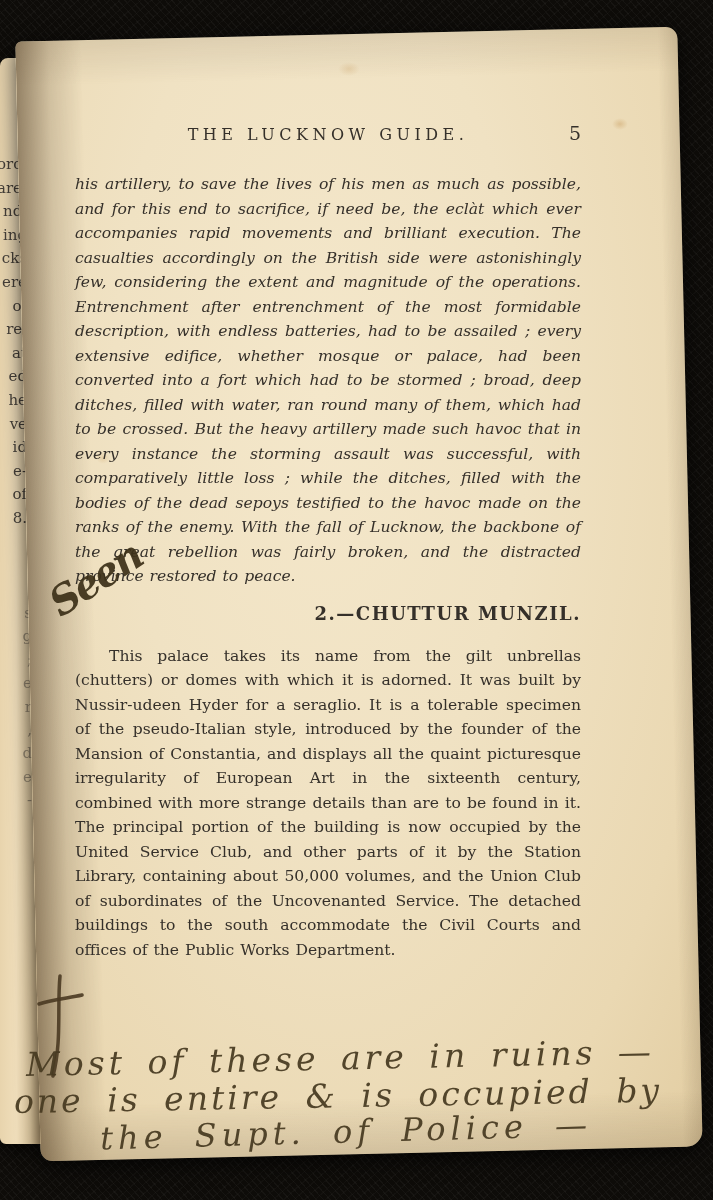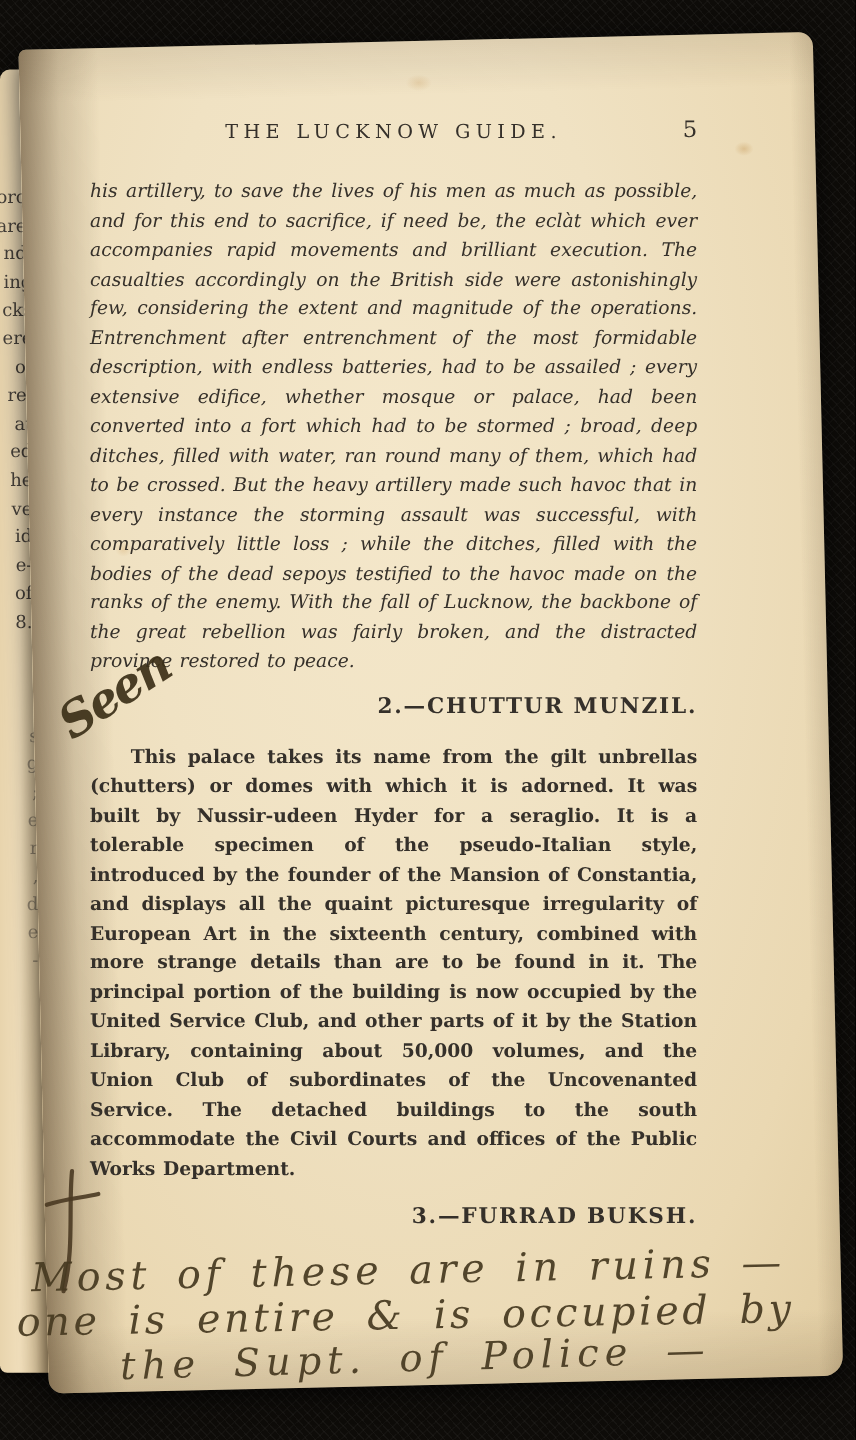--- a/index.html
+++ b/index.html
@@ -46,33 +46,33 @@
       linear-gradient(270deg, rgba(61,41,20,.14) 0%, rgba(61,41,20,0) 3%),
       linear-gradient(0deg, rgba(61,41,20,.14) 0%, rgba(61,41,20,0) 5%),
       linear-gradient(180deg, rgba(61,41,20,.10) 0%, rgba(61,41,20,0) 4%);
   }
   .spot{position:absolute;border-radius:50%;pointer-events:none;}
   .spot1{left:612px;top:118px;width:16px;height:12px;background:radial-gradient(rgba(190,140,70,.35),rgba(190,140,70,0) 70%);}
   .spot2{left:338px;top:62px;width:22px;height:14px;background:radial-gradient(rgba(190,140,70,.22),rgba(190,140,70,0) 70%);}
   .spot3{left:96px;top:452px;width:14px;height:12px;background:radial-gradient(rgba(200,150,80,.25),rgba(200,150,80,0) 70%);}
   
   .content{
-    position:absolute;left:75px;top:100px;width:506px;color:var(--ink);
+    position:absolute;left:75px;top:125px;width:506px;color:var(--ink);
   }
   .header-row{position:relative;height:26px;}
   .header-title{
     text-align:center;font-size:16px;letter-spacing:4.5px;white-space:nowrap;
   }
   .page-number{position:absolute;right:0;top:-3px;font-size:19px;}
   .para{
     font-size:15.6px;line-height:24.5px;text-align:justify;
     word-spacing:1px;
   }
   .p1{margin-top:21px;font-style:italic;}
-  .indent{text-indent:34px;font-weight:bold;}
+  .indent{text-indent:34px;}
   .section-heading{
     margin:14px 0 20px;text-align:right;font-size:18px;font-weight:bold;
     letter-spacing:1.5px;white-space:nowrap;
   }
   .h3{margin:17px 0 21px;}
   
   .seen{
     position:absolute;left:40px;top:586px;
     font-size:40px;font-style:italic;font-weight:bold;color:#3c3018;
     transform:rotate(-33deg);transform-origin:left top;
@@ -131,21 +131,20 @@
       <div class="header-title">THE LUCKNOW GUIDE.</div>
       <div class="page-number">5</div>
     </div>
 
     <div class="para p1">his artillery, to save the lives of his men as much as possible, and for this end to sacrifice, if need be, the eclàt which ever accompanies rapid movements and brilliant execution. The casualties accordingly on the British side were astonishingly few, considering the extent and magnitude of the operations. Entrenchment after entrenchment of the most formidable description, with endless batteries, had to be assailed ; every extensive edifice, whether mosque or palace, had been converted into a fort which had to be stormed ; broad, deep ditches, filled with water, ran round many of them, which had to be crossed. But the heavy artillery made such havoc that in every instance the storming assault was successful, with comparatively little loss ; while the ditches, filled with the bodies of the dead sepoys testified to the havoc made on the ranks of the enemy. With the fall of Lucknow, the backbone of the great rebellion was fairly broken, and the distracted province restored to peace.</div>
 
     <h2 class="section-heading">2.—CHUTTUR MUNZIL.</h2>
 
     <div class="para indent">This palace takes its name from the gilt unbrellas (chutters) or domes with which it is adorned. It was built by Nussir-udeen Hyder for a seraglio. It is a tolerable specimen of the pseudo-Italian style, introduced by the founder of the Mansion of Constantia, and displays all the quaint picturesque irregularity of European Art in the sixteenth century, combined with more strange details than are to be found in it. The principal portion of the building is now occupied by the United Service Club, and other parts of it by the Station Library, containing about 50,000 volumes, and the Union Club of subordinates of the Uncovenanted Service. The detached buildings to the south accommodate the Civil Courts and offices of the Public Works Department.</div>
 
-    <h2 class="section-heading h3">3.—FURRAD BUKSH.</h2>
 
   </div>
 
   <div class="seen">Seen</div>
 
   <svg class="cross-mark" width="48" height="108" viewBox="0 0 48 108">
     <path d="M24 4 C21 34 26 70 17 104" fill="none" stroke="#4a3a22" stroke-width="3.5" stroke-linecap="round" opacity="0.9"></path>
     <path d="M3 32 C18 27 34 26 46 23" fill="none" stroke="#4a3a22" stroke-width="3.5" stroke-linecap="round" opacity="0.9"></path>
   </svg>
 

